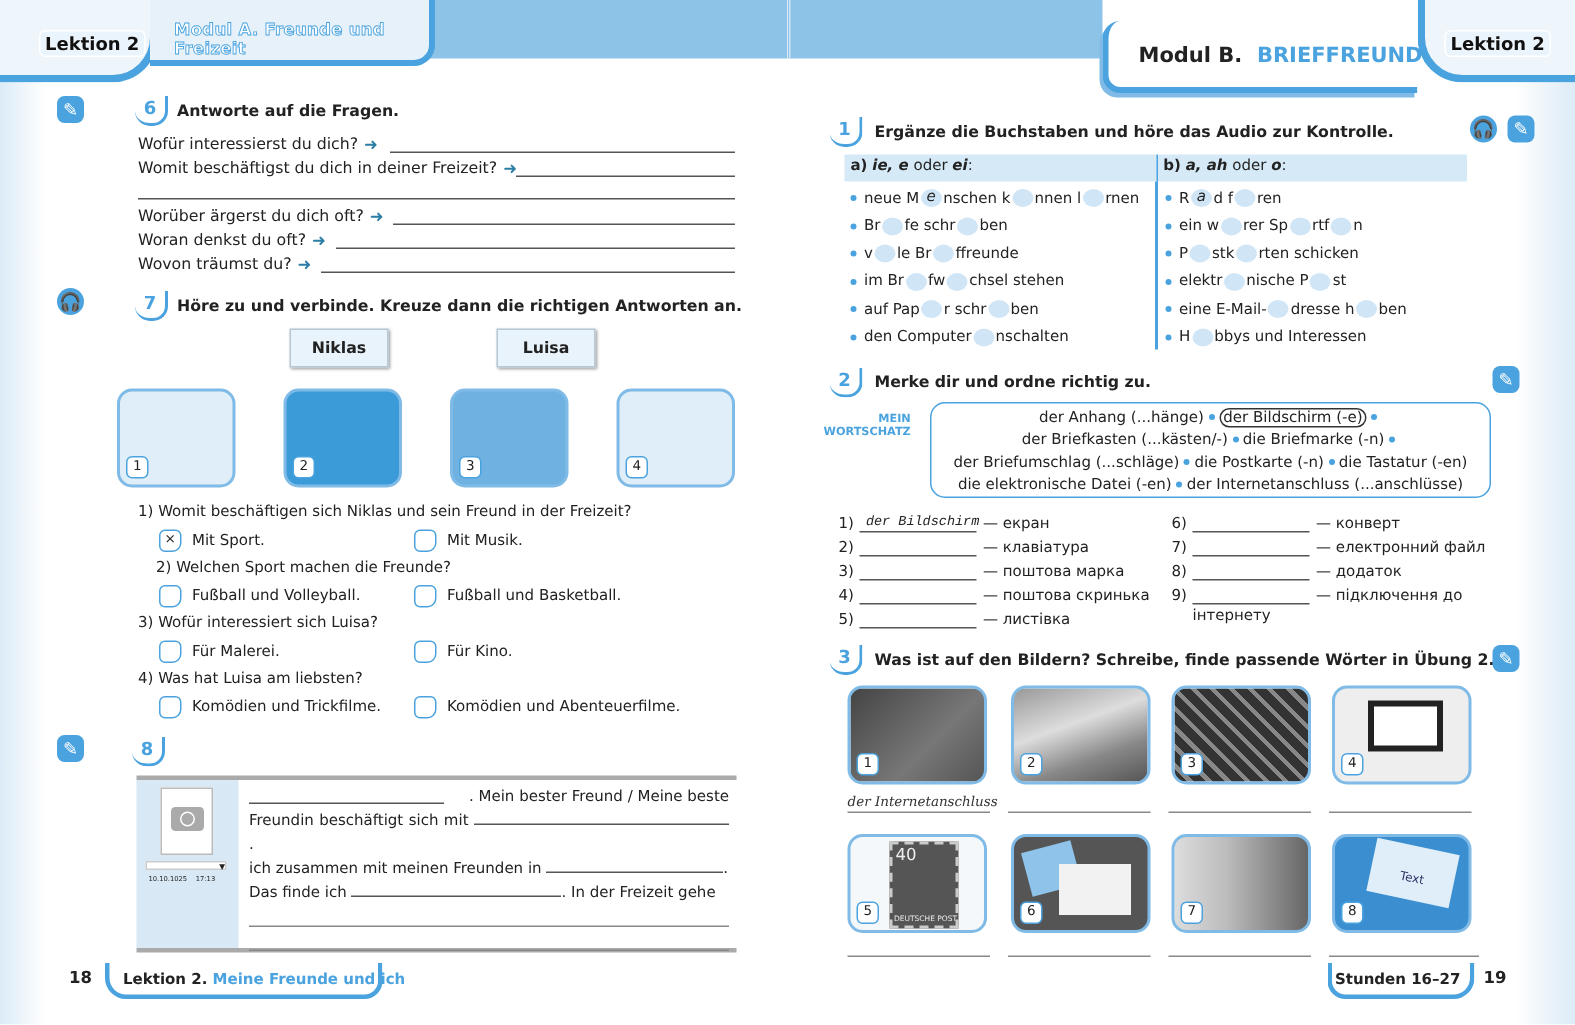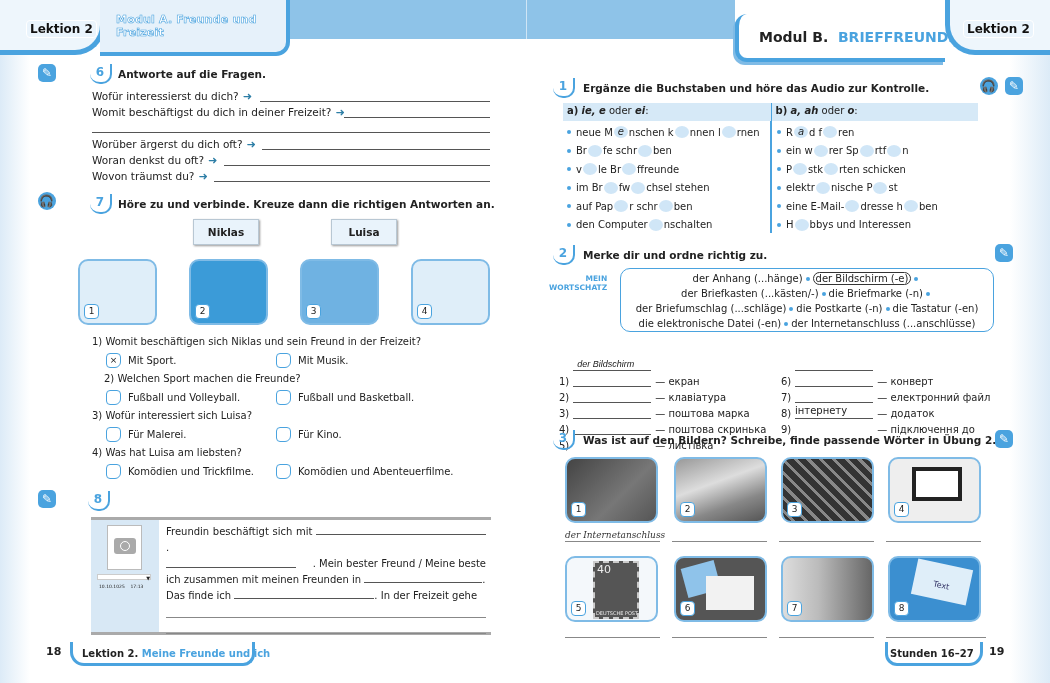--- a/index.html
+++ b/index.html
@@ -4,21 +4,21 @@
 <style>
 *{box-sizing:border-box;margin:0;padding:0}
 body{width:1050px;height:683px;overflow:hidden;background:#fff;font-family:"DejaVu Sans",sans-serif;color:#222;position:relative}
 .page{position:absolute;top:0;height:683px;width:525px;overflow:hidden}
 #left{left:0;background:linear-gradient(90deg,#dcebf7 0,#fff 30px,#fff 100%)}
 #right{left:525px;background:linear-gradient(270deg,#dcebf7 0,#fff 40px,#fff 100%)}
 .band{position:absolute;top:0;height:39px;background:#8ec3e8}
 .blue{color:#4aa3df}
 .lek-tab{position:absolute;font-family:"DejaVu Sans",sans-serif;font-weight:bold;font-size:12px;color:#111;background:#eaf4fc;border:1px solid #fff;border-radius:4px;padding:1px 3px;text-shadow:0 0 1px #fff}
 .corner{position:absolute;background:#eef6fc;border-bottom:5px solid #4aa3df}
-.modul-a{position:absolute;left:100px;top:0;width:190px;height:56px;background:#e6f1fa;border:4px solid #4aa3df;border-top:none;border-left:none;border-radius:0 0 14px 0;}
+.modul-a{position:absolute;left:100px;top:0;width:190px;height:44px;background:#e6f1fa;border:4px solid #4aa3df;border-top:none;border-left:none;border-radius:0 0 14px 0;}
 .modul-a span{position:absolute;left:16px;top:13px;font-size:11px;font-weight:bold;color:#fff;-webkit-text-stroke:0.6px #4aa3df;letter-spacing:0.2px}
 .modul-b{position:absolute;left:210px;top:14px;width:210px;height:48px;background:#fff;border:4px solid #4aa3df;border-right:none;border-top:none;border-radius:12px 0 0 12px;box-shadow:-2px 3px 0 #7fbbe6}
 .modul-b .t{position:absolute;left:20px;top:15px;font-size:14px;font-weight:bold;white-space:nowrap}
 .ex-num{position:absolute;width:22px;height:20px;font-weight:bold;color:#4aa3df;font-size:12px;border-right:2px solid #4aa3df;border-bottom:2px solid #4aa3df;border-radius:0 0 10px 10px;text-align:center;line-height:16px}
 .ex-title{position:absolute;font-weight:bold;font-size:10.5px;white-space:nowrap}
 .side-icon{position:absolute;width:18px;height:18px;border-radius:5px;background:#4aa3df;color:#fff;font-size:12px;text-align:center;line-height:18px}
 .qline{position:absolute;font-size:10.5px;white-space:nowrap;display:flex;align-items:flex-start}
 .arrow{display:inline-block;color:#2d7ea6;font-size:11px;margin:0 4px;font-weight:bold}
 .wline{position:absolute;height:1px;background:#555}
 .namebox{position:absolute;width:66px;height:26px;background:#e9f3fb;border:1px solid #b8c7d3;box-shadow:1px 1px 2px #999;font-weight:bold;font-size:10.5px;text-align:center;line-height:24px}
@@ -41,21 +41,21 @@
 .tbl .hd div{padding:2px 4px;width:50%}
 .col{position:absolute;top:20px;width:210px;font-size:10px}
 .col .item{height:18.5px;display:flex;align-items:center;white-space:nowrap}
 .dot{display:inline-block;width:4px;height:4px;background:#4aa3df;border-radius:50%;margin:0 5px 0 4px}
 .gap{display:inline-block;width:14px;height:12px;background:#d0e6f7;border-radius:50%;margin:0 1px;vertical-align:middle;text-align:center;font-size:10px;line-height:12px}
 .vocab{position:absolute;left:95px;top:268px;width:374px;height:64px;border:1.5px solid #4aa3df;border-radius:10px;font-size:10px;text-align:center;line-height:15px;padding-top:2px}
 .vocab .circ{border:1.3px solid #333;border-radius:10px;padding:0 2px}
 .vdot{display:inline-block;width:4px;height:4px;background:#4aa3df;border-radius:50%;margin:0 3px;vertical-align:middle}
 .mw{position:absolute;left:24px;top:274px;font-size:7.5px;font-weight:bold;color:#4aa3df;text-align:right;line-height:9px}
 .match{position:absolute;font-size:10px;white-space:nowrap;display:flex;align-items:flex-end}
-.mline{display:inline-block;width:78px;border-bottom:1px solid #555;margin:16px 4px;height:12px;font-style:italic;font-size:9px;padding-left:4px;font-family:Liberation Sans, sans-serif}
+.mline{display:inline-block;width:78px;border-bottom:1px solid #555;margin:0 4px;height:12px;font-style:italic;font-size:9px;padding-left:4px;font-family:Liberation Mono, monospace}
 .img3{position:absolute;width:93px;height:66px;border:2px solid #7fbbe6;border-radius:10px;overflow:hidden;background:#888}
 .img3 .num{position:absolute;left:4px;bottom:4px;width:15px;height:15px;background:#fff;border:1px solid #4aa3df;border-radius:4px;font-size:9px;text-align:center;line-height:13px;color:#222}
 .ansline{position:absolute;height:1px;background:#888;width:95px}
 .hand{position:absolute;font-family:"DejaVu Serif",serif;font-style:italic;font-size:9px;color:#333}
 </style>
 </head>
 <body>
 
 <div class="page" id="left">
   <div class="band" style="left:280px;width:245px"></div>
@@ -156,25 +156,25 @@
   <div class="ex-num" style="left:88px;top:491px">8</div>
   <div class="writebox">
     <div class="side">
       <div class="photo">
           <div class="cam"></div>
         </div>
       <div style="position:absolute;left:6px;top:54px;width:54px;height:6px;background:#fff;border:1px solid #ccc;font-size:5px;text-align:right">▼</div>
       <div style="position:absolute;left:8px;top:64px;font-size:4.5px;white-space:nowrap"><span>10.10.1025</span>&nbsp;&nbsp;&nbsp;&nbsp;<span>17:13</span></div>
     </div>
     <div class="wtext">
-      <div><span>Freundin beschäftigt sich mit</span> <span style="display:inline-block;width:170px;border-bottom:1px solid #555"></span>.</div>
       <div style="display:flex;justify-content:space-between">
           <span style="display:inline-block;width:130px;border-bottom:1px solid #555;height:12px"></span>
           <span>. Mein bester Freund / Meine beste</span>
         </div>
+      <div><span>Freundin beschäftigt sich mit</span> <span style="display:inline-block;width:170px;border-bottom:1px solid #555"></span>.</div>
       <div><span>ich zusammen mit meinen Freunden in</span> <span style="display:inline-block;width:118px;border-bottom:1px solid #555"></span>.</div>
       <div><span>Das finde ich</span> <span style="display:inline-block;width:140px;border-bottom:1px solid #555"></span><span>. In der Freizeit gehe</span></div>
       <div style="height:14px;border-bottom:1px solid #888"></div>
       <div style="height:16px;border-bottom:1px solid #888"></div>
     </div>
   </div>
 
   <div class="footer" style="left:46px;top:645px;font-size:11px">18</div>
   <div class="foot-shape" style="left:70px;top:642px;width:185px;border-left:3px solid #4aa3df;border-radius:0 0 12px 14px"></div>
   <div class="footer" style="left:82px;top:648px"><span>Lektion 2.</span> <span class="blue">Meine Freunde und ich</span></div>

